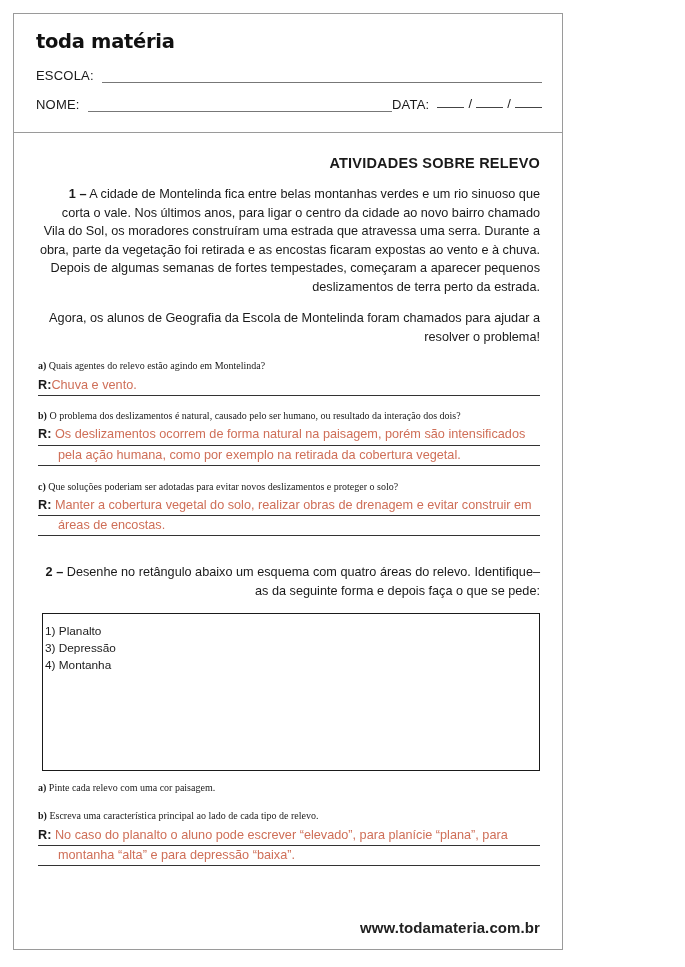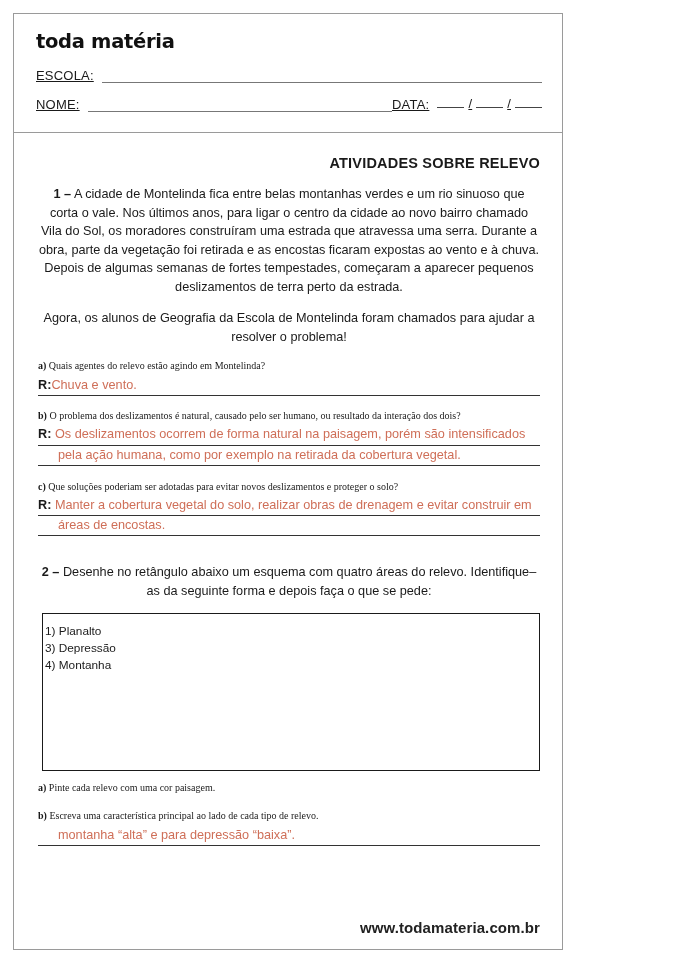--- a/index.html
+++ b/index.html
@@ -41,21 +41,20 @@
     letter-spacing: -0.3px;
     color: #111;
     margin-bottom: 15px;
   }
   .field-row {
     display: flex;
     align-items: flex-end;
     margin-bottom: 14px;
     font-size: 13px;
     letter-spacing: 0.2px;
-    text-decoration: underline;
   }
   .field-label {
     white-space: nowrap;
     padding-right: 8px;
     color: #1a1a1a;
   }
   .field-rule {
     flex: 1;
     border-bottom: 1.2px solid #777;
     height: 11px;
@@ -86,21 +85,21 @@
     text-align: right;
     font-weight: bold;
     font-size: 14.5px;
     letter-spacing: 0.2px;
     margin: 6px 0 14px 0;
   }
   p.para {
     font-size: 12.7px;
     line-height: 1.46;
     margin: 0 0 13px 0;
-    text-align: center;
+    text-align: right;
   }
   .qnum { font-weight: bold; }
 
   .question {
     font-size: 10px;
     line-height: 1.46;
     margin: 4px 0 2px 0;
     font-family: Liberation Serif, serif;
   }
   .qlabel { font-weight: bold; }
@@ -211,20 +210,21 @@
         <li>4) Montanha</li>
       </ol>
     </div>
 
     <div class="answer-block tight">
       <div class="question"><span class="qlabel">a)</span><span> Pinte cada relevo com uma cor paisagem.</span></div>
     </div>
 
     <div class="answer-block">
       <div class="question"><span class="qlabel">b)</span><span> Escreva uma característica principal ao lado de cada tipo de relevo.</span></div>
+      <div class="answer-line"><span class="rkey">R:</span><span> No caso do planalto o aluno pode escrever “elevado”, para planície “plana”, para</span></div>
       <div class="answer-line indent">montanha “alta” e para depressão “baixa”.</div>
     </div>
 
   </div>
 
   <div class="footer">www.todamateria.com.br</div>
 
 </div>
 
 </body></html>

